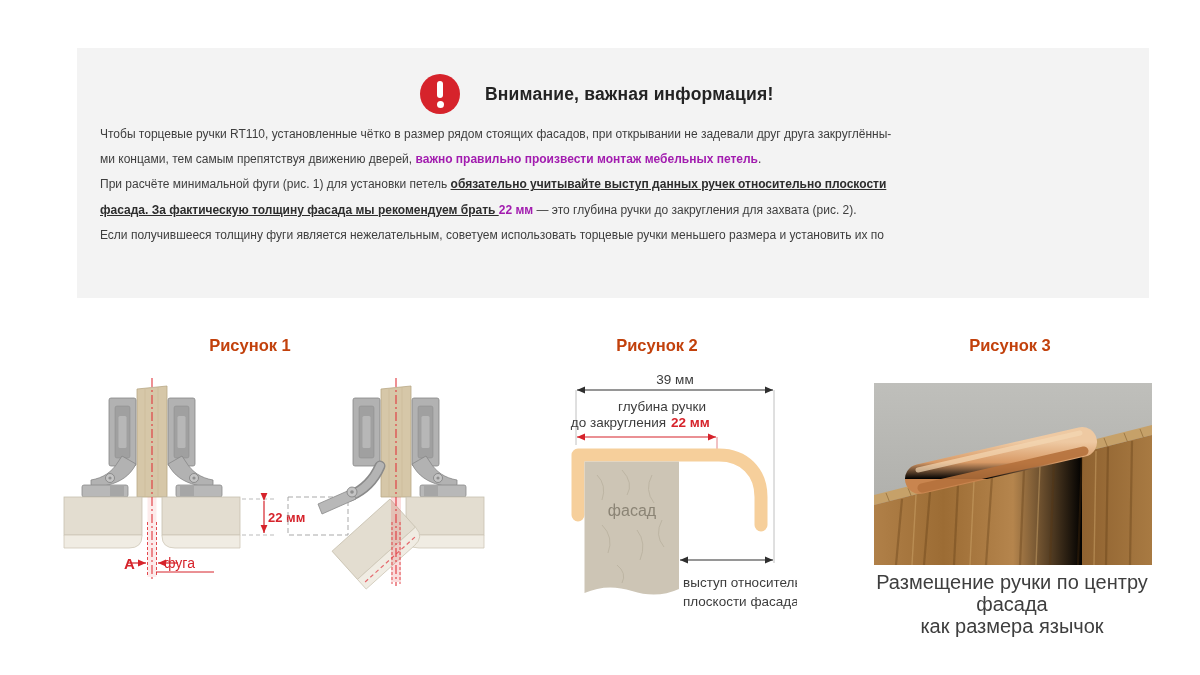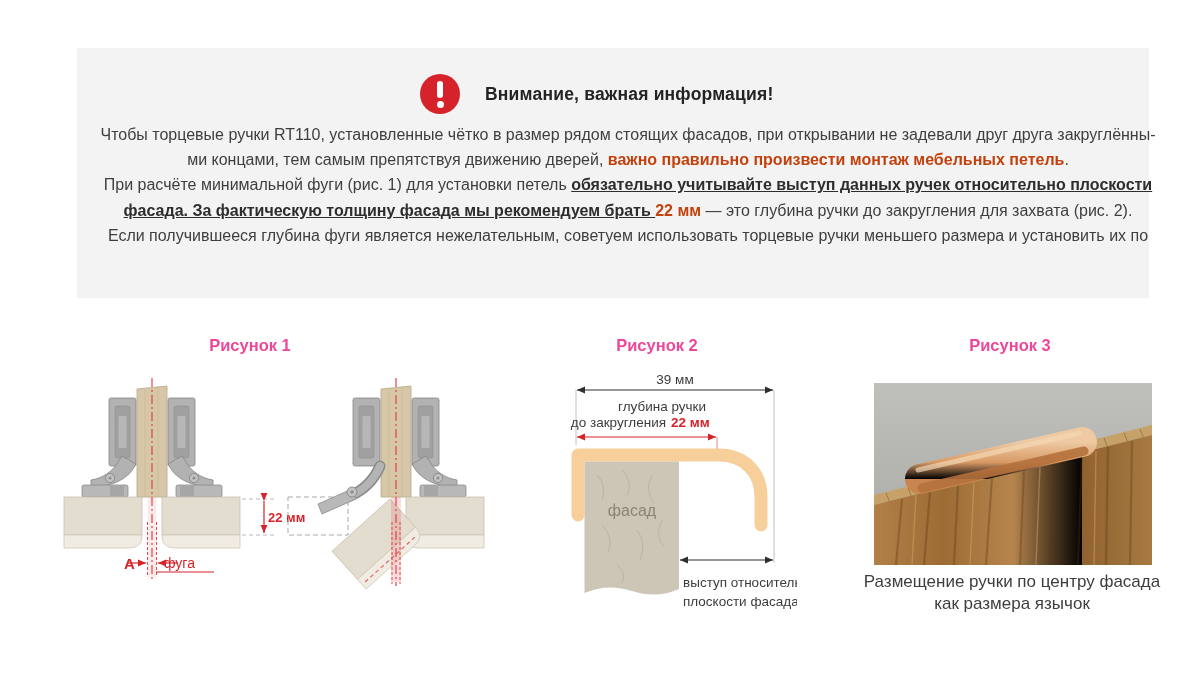--- a/index.html
+++ b/index.html
@@ -7,32 +7,32 @@
   .page { position:absolute; left:12px; top:0; width:1200px; height:675px; }
 
   .notice-box { position:absolute; left:65px; top:48px; width:1072px; height:250px; background:#f3f3f3; }
 
   .warn-row { position:absolute; left:408px; top:72px; height:44px; display:flex; align-items:center; }
   .warn-icon { width:40px; height:40px; border-radius:50%; background:#d6232b; position:relative; flex:0 0 40px; }
   .warn-icon .bar { position:absolute; left:17px; top:7px; width:6px; height:17px; border-radius:3px; background:#ffffff; }
   .warn-icon .dot { position:absolute; left:16.5px; top:27px; width:7px; height:7px; border-radius:50%; background:#ffffff; }
   .warn-title { margin-left:25px; font-size:17.5px; font-weight:bold; color:#232323; letter-spacing:.2px; }
 
-  .body-text { position:absolute; left:88px; top:122px; width:1056px; font-size:16px; color:#3e3e3e;text-align:center; }
+  .body-text { position:absolute; left:88px; top:122px; width:1056px; font-size:12px; color:#3e3e3e; }
   .body-text .tline { white-space:nowrap; line-height:25.2px; }
   .seg-bold { font-weight:bold; color:#2d2d2d;text-decoration:underline; }
-  .seg-redbold { font-weight:bold; color:#c2410c; }
-
-  .fig-title { position:absolute; top:336px; width:200px; text-align:center; font-size:16.5px; font-weight:bold; color:#ec4899; }
+  .seg-redbold { font-weight:bold; color:#a21caf; }
+
+  .fig-title { position:absolute; top:336px; width:200px; text-align:center; font-size:16.5px; font-weight:bold; color:#c2410c; }
   #figtitle1 { left:138px; } #figtitle2 { left:545px; } #figtitle3 { left:898px; }
 
   .fig1-svg { position:absolute; left:40px; top:372px; }
   .fig2-svg { position:absolute; left:550px; top:375px; }
   .fig3-photo { position:absolute; left:862px; top:383px; width:278px; height:182px; }
-  .fig3-caption { position:absolute; left:830px; top:571px; width:340px; text-align:center; font-size:17px; line-height:22px; color:#3e3e3e; }
+  .fig3-caption { position:absolute; left:830px; top:571px; width:340px; text-align:center; font-size:20px; line-height:22px; color:#3e3e3e; }
 
   svg text { font-family:"Liberation Sans","DejaVu Sans",sans-serif; }
 </style>
 </head>
 <body>
 
 <div class="page">
 
   <div class="notice-box"></div>
 
@@ -42,21 +42,21 @@
         <div class="dot"></div>
     </div>
     <div class="warn-title">Внимание, важная информация!</div>
   </div>
 
   <div class="body-text">
     <div class="tline"><span>Чтобы  торцевые ручки RT110, установленные чётко в размер рядом стоящих фасадов, при открывании не задевали друг друга закруглённы-</span></div>
     <div class="tline"><span>ми концами, тем самым препятствуя движению дверей, </span><span class="seg-redbold">важно правильно произвести монтаж мебельных петель</span><span>.</span></div>
     <div class="tline"><span>При расчёте минимальной фуги (рис. 1) для установки петель </span><span class="seg-bold">обязательно учитывайте выступ данных ручек относительно плоскости</span></div>
     <div class="tline"><span class="seg-bold">фасада. За фактическую толщину фасада мы рекомендуем брать </span><span class="seg-redbold">22 мм</span><span> — это глубина ручки до закругления для захвата (рис. 2).</span></div>
-    <div class="tline"><span>Если получившееся глубина фуги является нежелательным, советуем использовать торцевые ручки меньшего размера и установить их по</span></div>
+    <div class="tline"><span>Если получившееся толщину фуги является нежелательным, советуем использовать торцевые ручки меньшего размера и установить их по</span></div>
   </div>
 
   <div class="fig-title" id="figtitle1">Рисунок 1</div>
   <div class="fig-title" id="figtitle2">Рисунок 2</div>
   <div class="fig-title" id="figtitle3">Рисунок 3</div>
 
   <svg class="fig1-svg" width="460" height="252" viewBox="0 0 460 252">
     <defs>
       <marker id="aR" markerWidth="9" markerHeight="8" refX="8" refY="4" orient="auto" markerUnits="userSpaceOnUse">
           <path d="M0,0.6 L8,4 L0,7.4 Z" fill="#d6232b"></path>

